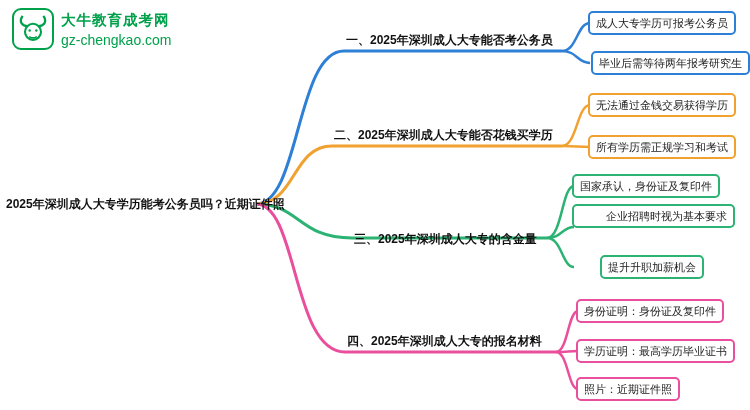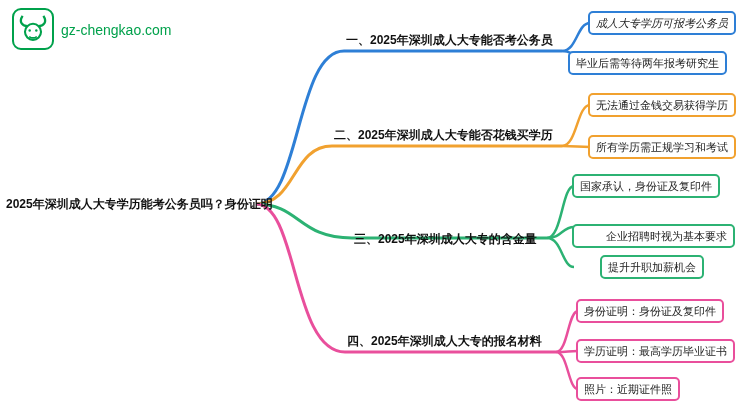--- a/index.html
+++ b/index.html
@@ -80,42 +80,43 @@
       <svg width="34" height="34" viewBox="0 0 36 36">
         <path d="M7 4 C3 10 6 15 12 15" stroke="#00a14b" stroke-width="2.4" fill="none"></path>
         <path d="M29 4 C33 10 30 15 24 15" stroke="#00a14b" stroke-width="2.4" fill="none"></path>
         <circle cx="18" cy="21" r="8.5" stroke="#00a14b" stroke-width="2.2" fill="none"></circle>
         <circle cx="14.5" cy="19.5" r="1.3" fill="#00a14b"></circle>
         <circle cx="21.5" cy="19.5" r="1.3" fill="#00a14b"></circle>
         <path d="M14 26 q4 3 8 0" stroke="#00a14b" stroke-width="1.8" fill="none"></path>
       </svg>
     </div>
     <div class="logo-text">
+      <div class="logo-title">大牛教育成考网</div>
       <div class="logo-url">gz-chengkao.com</div>
     </div>
   </div>
 
-  <div class="node root">2025年深圳成人大专学历能考公务员吗？身份证明</div>
+  <div class="node root">2025年深圳成人大专学历能考公务员吗？近期证件照</div>
 
   <div class="b0">
     <div class="node branch-label" style="left:344px;top:31px;">一、2025年深圳成人大专能否考公务员</div>
-    <div class="node leaf" style="left:588px;top:11px;font-style:italic;">成人大专学历可报考公务员</div>
-    <div class="node leaf" style="left:568px;top:51px;">毕业后需等待两年报考研究生</div>
+    <div class="node leaf" style="left:588px;top:11px;">成人大专学历可报考公务员</div>
+    <div class="node leaf" style="left:591px;top:51px;">毕业后需等待两年报考研究生</div>
   </div>
 
   <div class="b1">
     <div class="node branch-label" style="left:332px;top:126px;">二、2025年深圳成人大专能否花钱买学历</div>
     <div class="node leaf" style="left:588px;top:93px;">无法通过金钱交易获得学历</div>
     <div class="node leaf" style="left:588px;top:135px;">所有学历需正规学习和考试</div>
   </div>
 
   <div class="b2">
     <div class="node branch-label" style="left:352px;top:218px;margin-top:12px;">三、2025年深圳成人大专的含金量</div>
     <div class="node leaf" style="left:572px;top:174px;">国家承认，身份证及复印件</div>
-    <div class="node leaf" style="left:572px;top:224px;padding-left:32px;">企业招聘时视为基本要求</div>
+    <div class="node leaf" style="left:572px;top:204px;padding-left:32px;">企业招聘时视为基本要求</div>
     <div class="node leaf" style="left:600px;top:255px;">提升升职加薪机会</div>
   </div>
 
   <div class="b3">
     <div class="node branch-label" style="left:345px;top:332px;">四、2025年深圳成人大专的报名材料</div>
     <div class="node leaf" style="left:576px;top:299px;">身份证明：身份证及复印件</div>
     <div class="node leaf" style="left:576px;top:339px;">学历证明：最高学历毕业证书</div>
     <div class="node leaf" style="left:576px;top:377px;">照片：近期证件照</div>
   </div>
 

